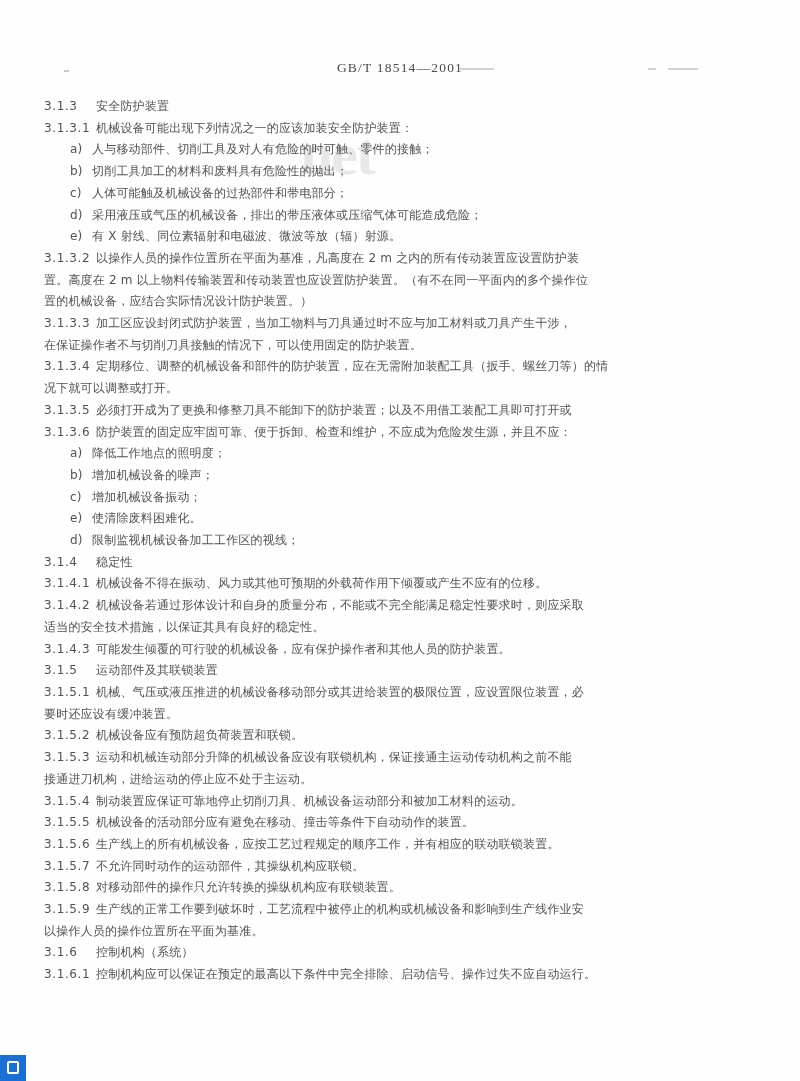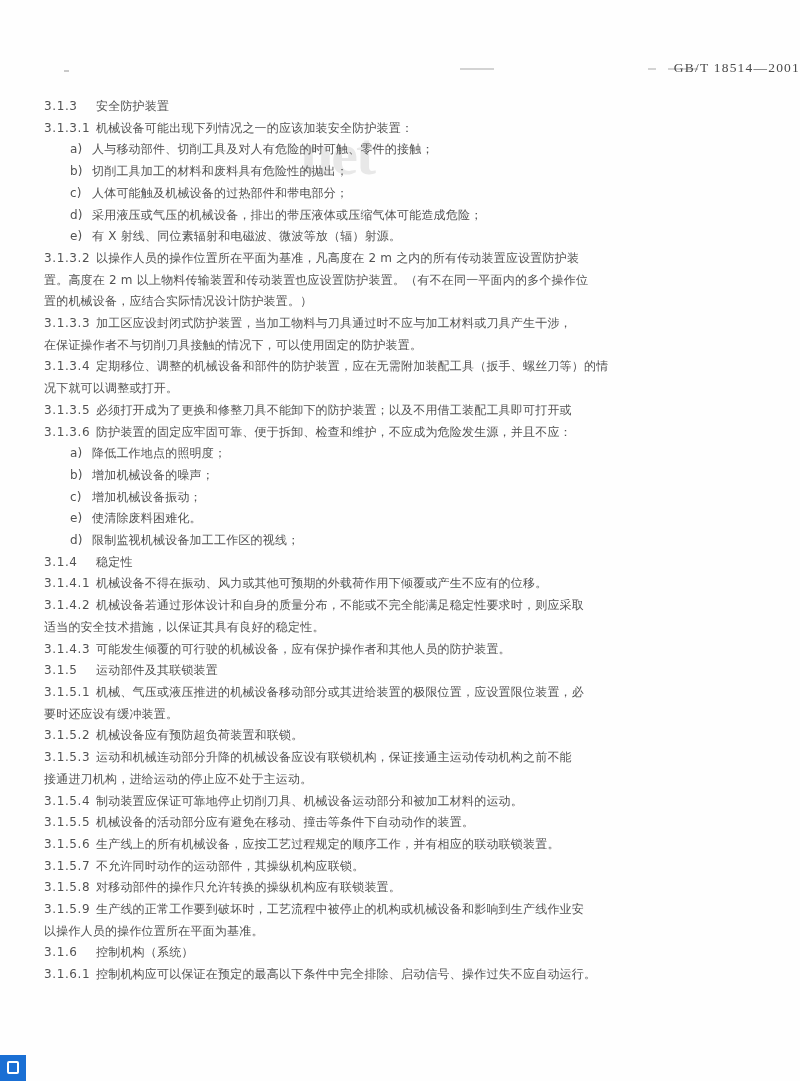--- a/index.html
+++ b/index.html
@@ -53,21 +53,21 @@
     top: 68px;
     width: 30px;
     height: 2px;
     background: #d3d3d3;
   }
   .header {
     position: absolute;
     top: 60px;
     left: 0;
     width: 800px;
-    text-align: right;
+    text-align: center;
     font-size: 13.5px;
     letter-spacing: 1.2px;
     color: #4a4a4a;
     font-family: "Liberation Serif", serif;
   }
   .watermark {
     position: absolute;
     top: 120px;
     left: 300px;
     font-size: 60px;

